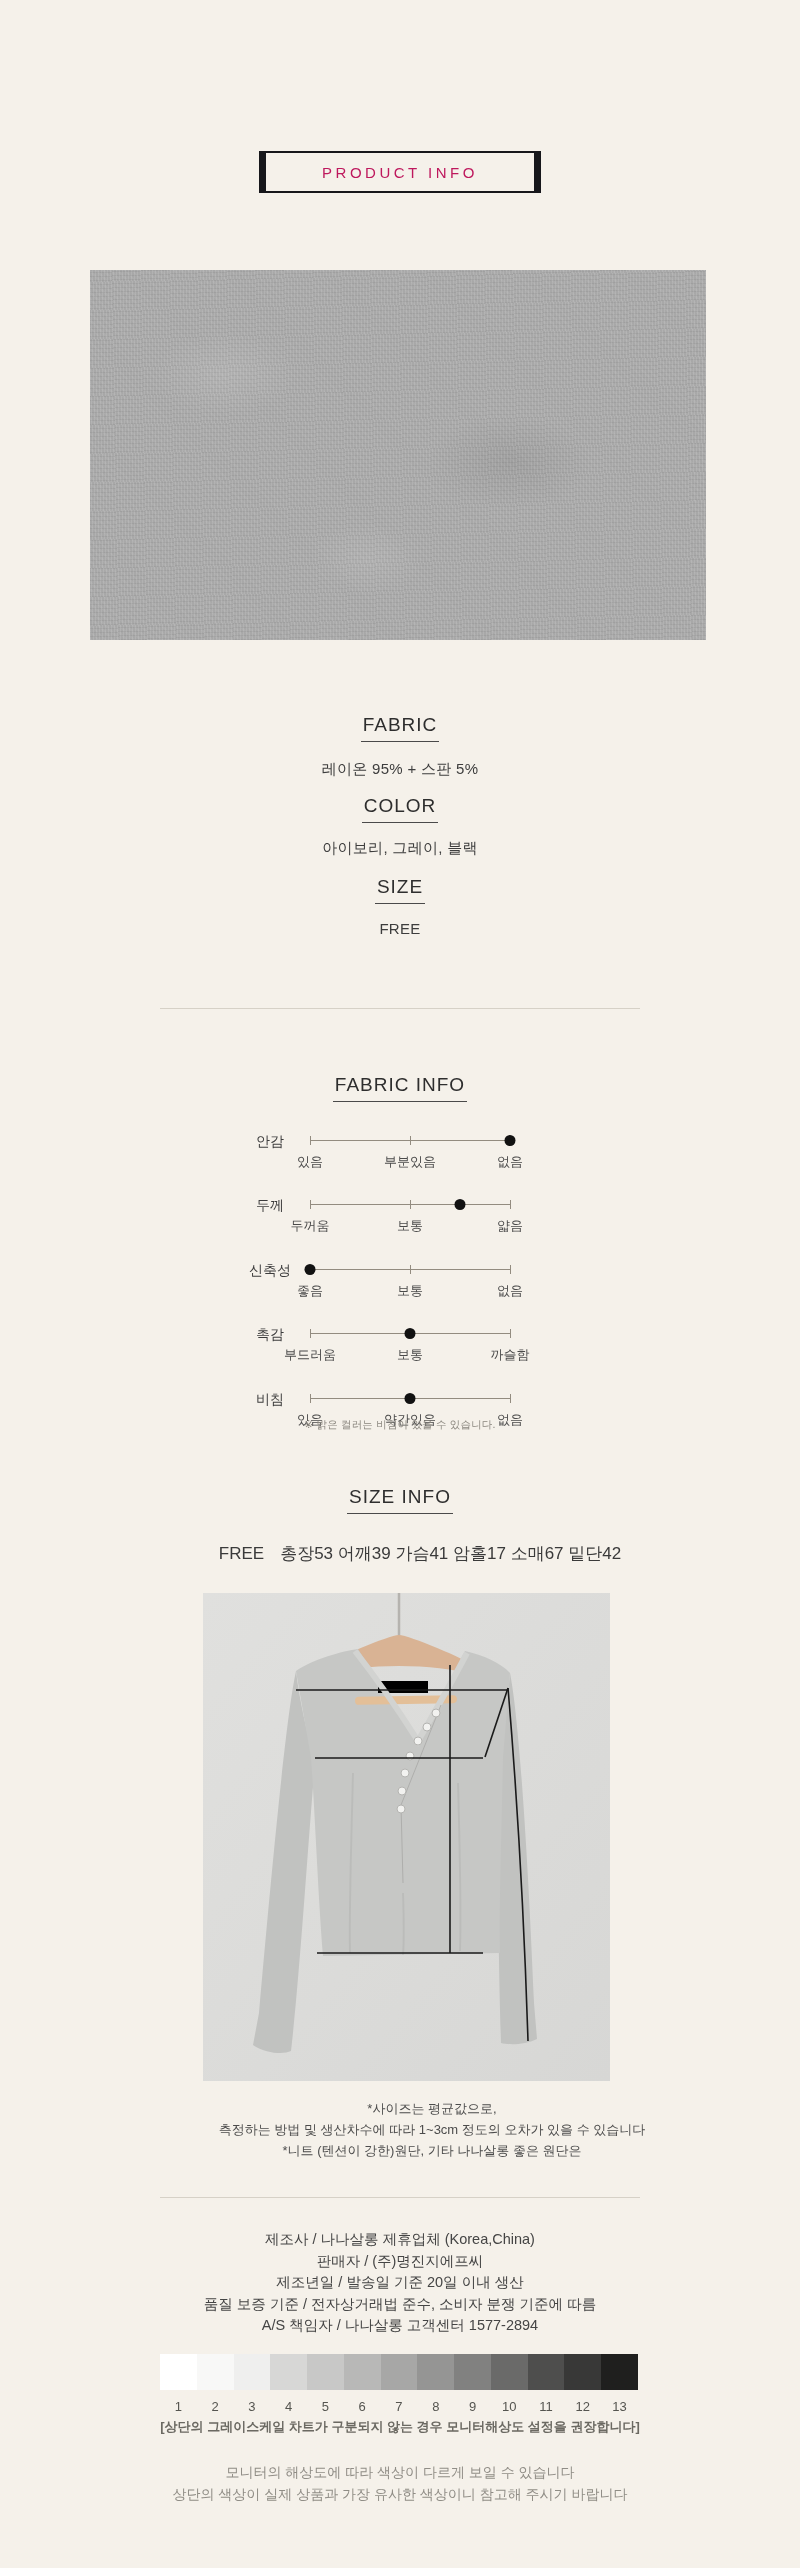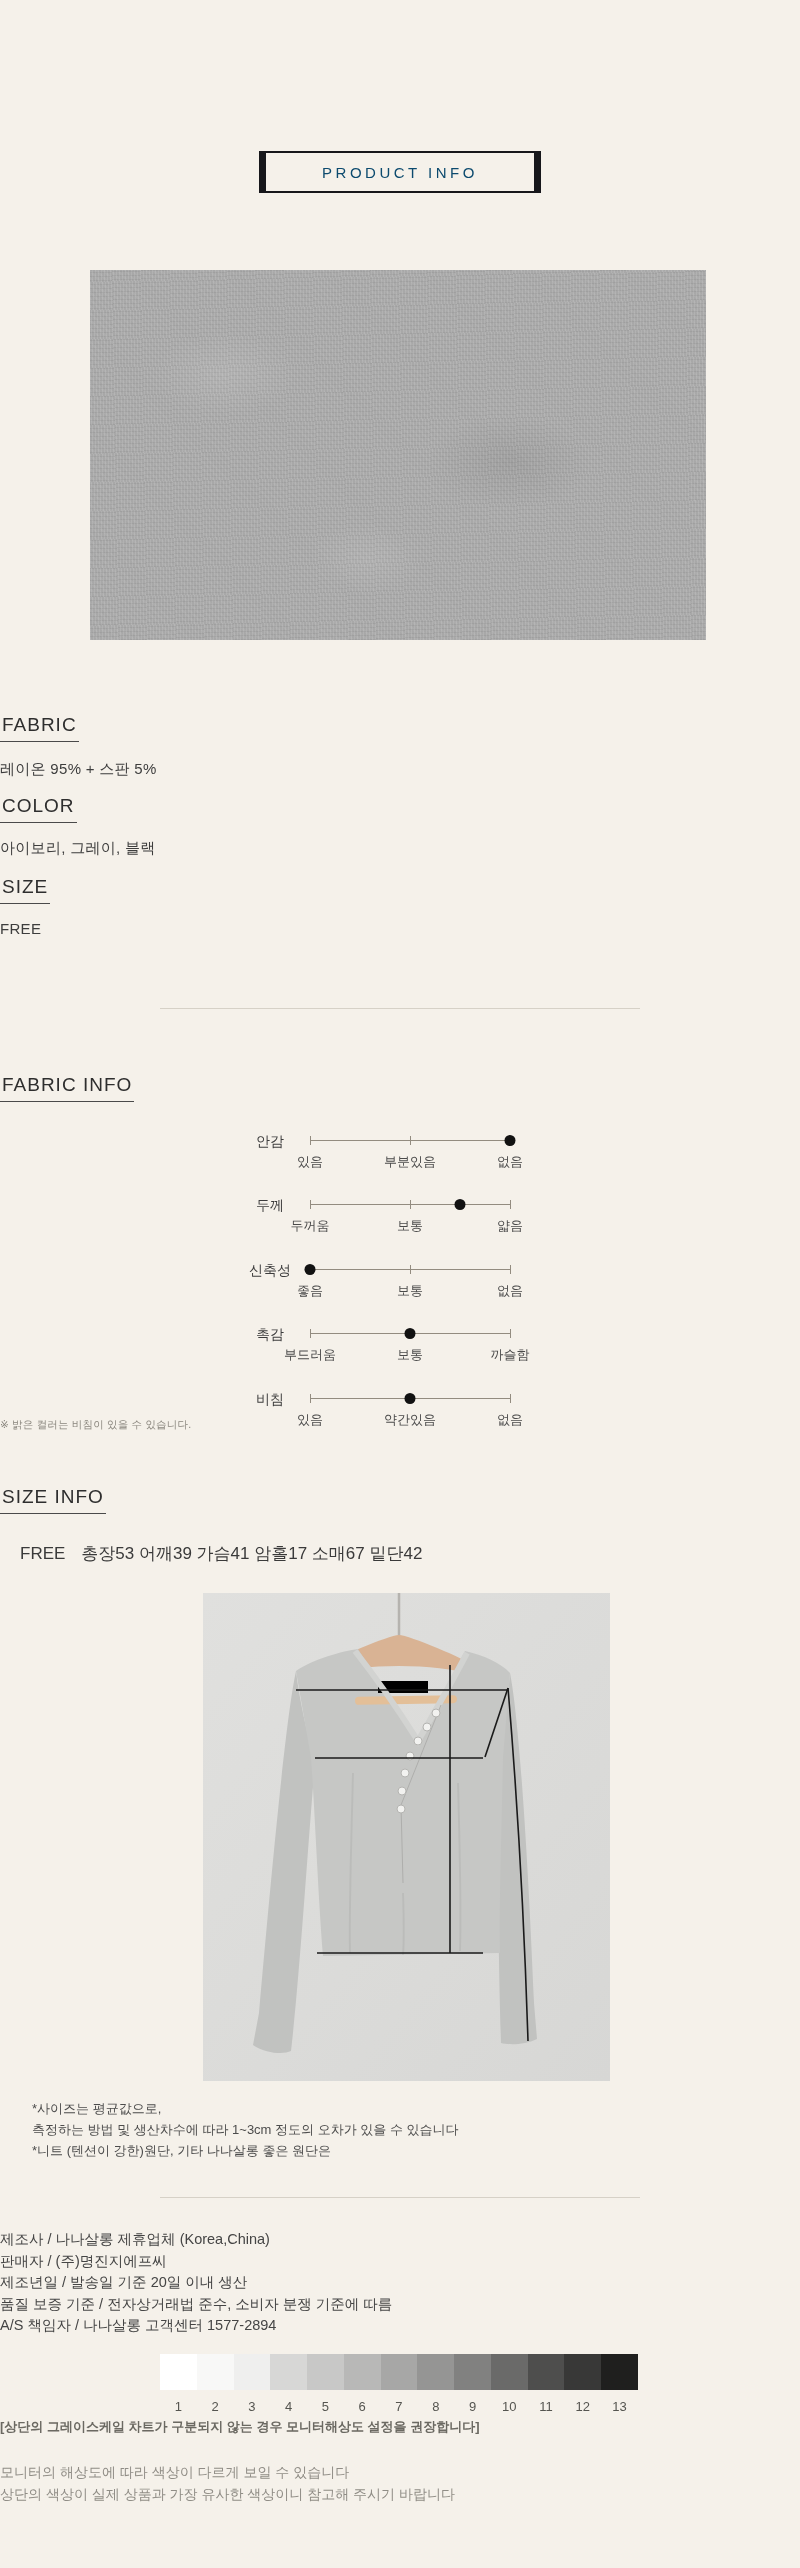--- a/index.html
+++ b/index.html
@@ -1,25 +1,25 @@
 <!DOCTYPE html>
 <html><head>
 <meta charset="utf-8">
 <style>
   html,body{margin:0;padding:0;}
   body{background:#f5f1ea;font-family:"Liberation Sans","DejaVu Sans",sans-serif;}
   .page{position:relative;width:800px;height:2568px;margin:0 auto;background:#f5f1ea;overflow:hidden;}
-  .abs{position:absolute;left:0;width:100%;}
+  .abs{position:absolute;left:0;width:100%;text-align:center;}
 
   
   .title-box{position:absolute;left:259px;top:151px;width:282px;height:42px;box-sizing:border-box;
     border-top:2px solid #17171b;border-bottom:2px solid #17171b;
     border-left:7px solid #17171b;border-right:7px solid #17171b;
     display:flex;align-items:center;justify-content:center;}
-  .title-box span{font-size:15px;letter-spacing:3.5px;color:#0c4a6e;}
+  .title-box span{font-size:15px;letter-spacing:3.5px;color:#be185d;}
 
   
   .swatch{position:absolute;left:90px;top:270px;width:616px;height:370px;background-color:#a8a8a8;
     background-image:
       radial-gradient(ellipse 120px 70px at 22% 28%, rgba(255,255,255,.09), transparent 60%),
       radial-gradient(ellipse 140px 80px at 68% 52%, rgba(0,0,0,.06), transparent 60%),
       radial-gradient(ellipse 100px 60px at 45% 78%, rgba(255,255,255,.07), transparent 60%),
       repeating-linear-gradient(88deg, rgba(255,255,255,.11) 0 1px, rgba(0,0,0,0) 1px 3px),
       repeating-linear-gradient(-2deg, rgba(0,0,0,.05) 0 1px, rgba(0,0,0,0) 1px 4px),
       repeating-linear-gradient(45deg, rgba(255,255,255,.05) 0 2px, rgba(0,0,0,0) 2px 5px);}

